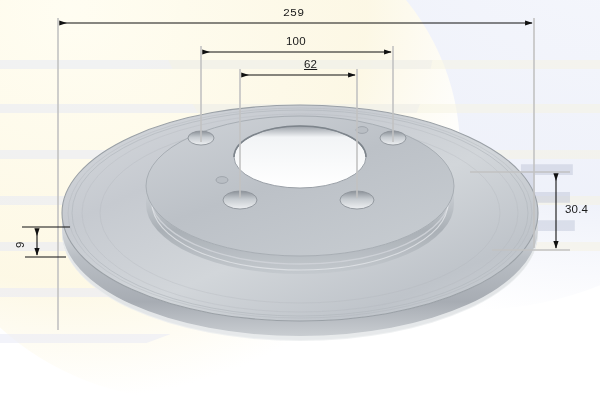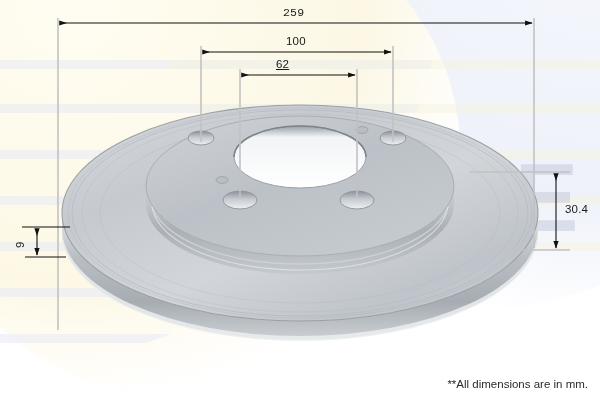--- a/index.html
+++ b/index.html
@@ -240,21 +240,20 @@
       <line x1="22" y1="227" x2="70" y2="227" stroke="#111" stroke-width="1.1"></line>
       <line x1="25" y1="257" x2="66" y2="257" stroke="#111" stroke-width="1.1"></line>
       <line x1="37" y1="229" x2="37" y2="255" stroke="#111" stroke-width="1.1" marker-start="url(#arrL)" marker-end="url(#arrR)"></line>
     </g>
   </svg>
 
   <div class="dim-label" style="left:283px; top:6px;font-family:Liberation Mono, monospace;">259</div>
 
   <div class="dim-label" style="left:286px; top:35px;">100</div>
 
-  <div class="dim-label" style="left:276px; top:58px;text-decoration:underline;">62</div>
+  <div class="dim-label" style="left:304px; top:58px;text-decoration:underline;">62</div>
 
   <div class="dim-label" style="left:565px; top:203px;">30.4</div>
 
   <div class="dim-label vert" style="left:14px; top:248px;">9</div>
 
-  <div class="footnote">**All dimensions are in mm.</div>
 
 </div>
 
 </body></html>

